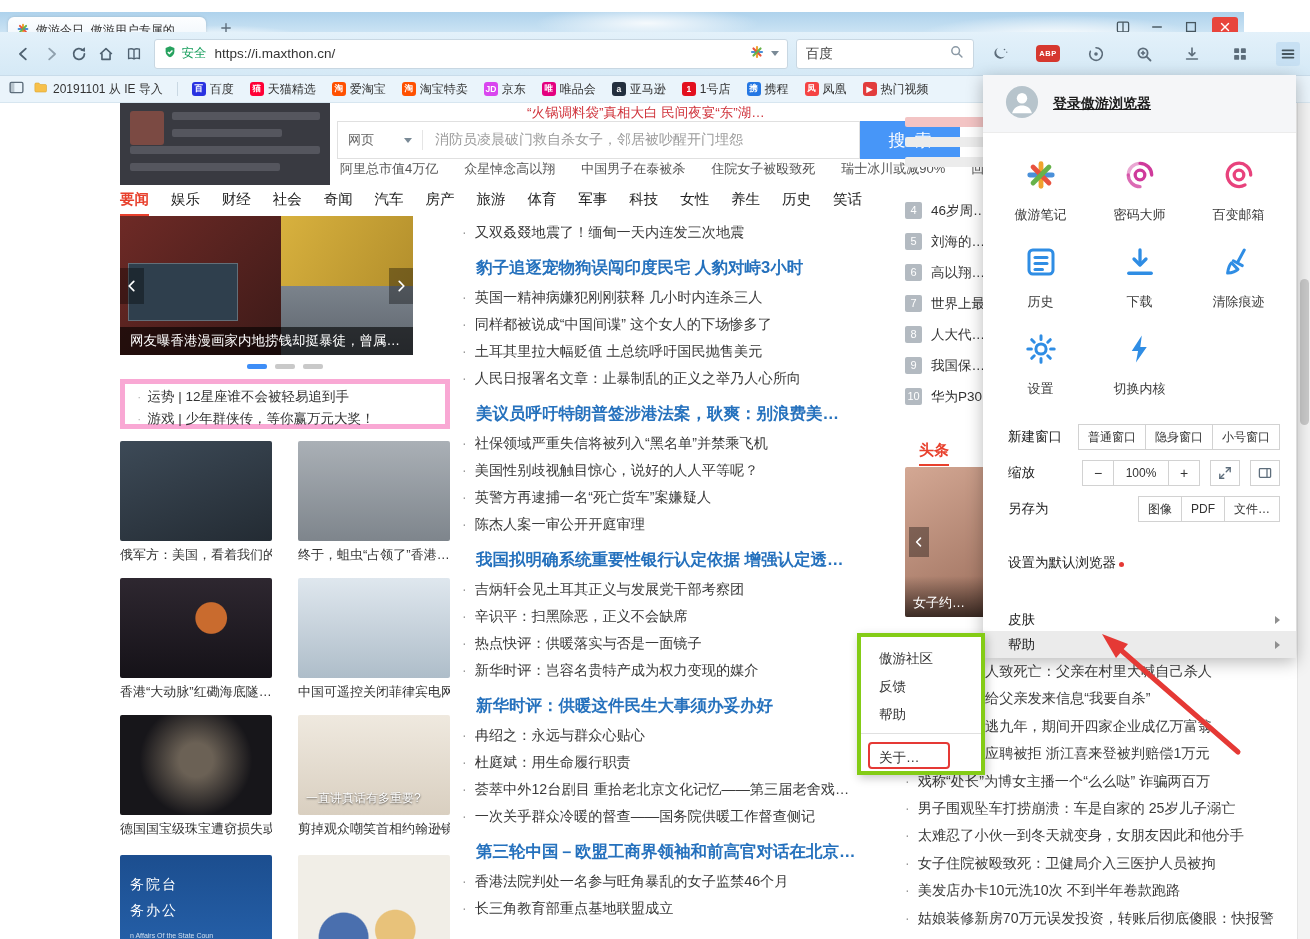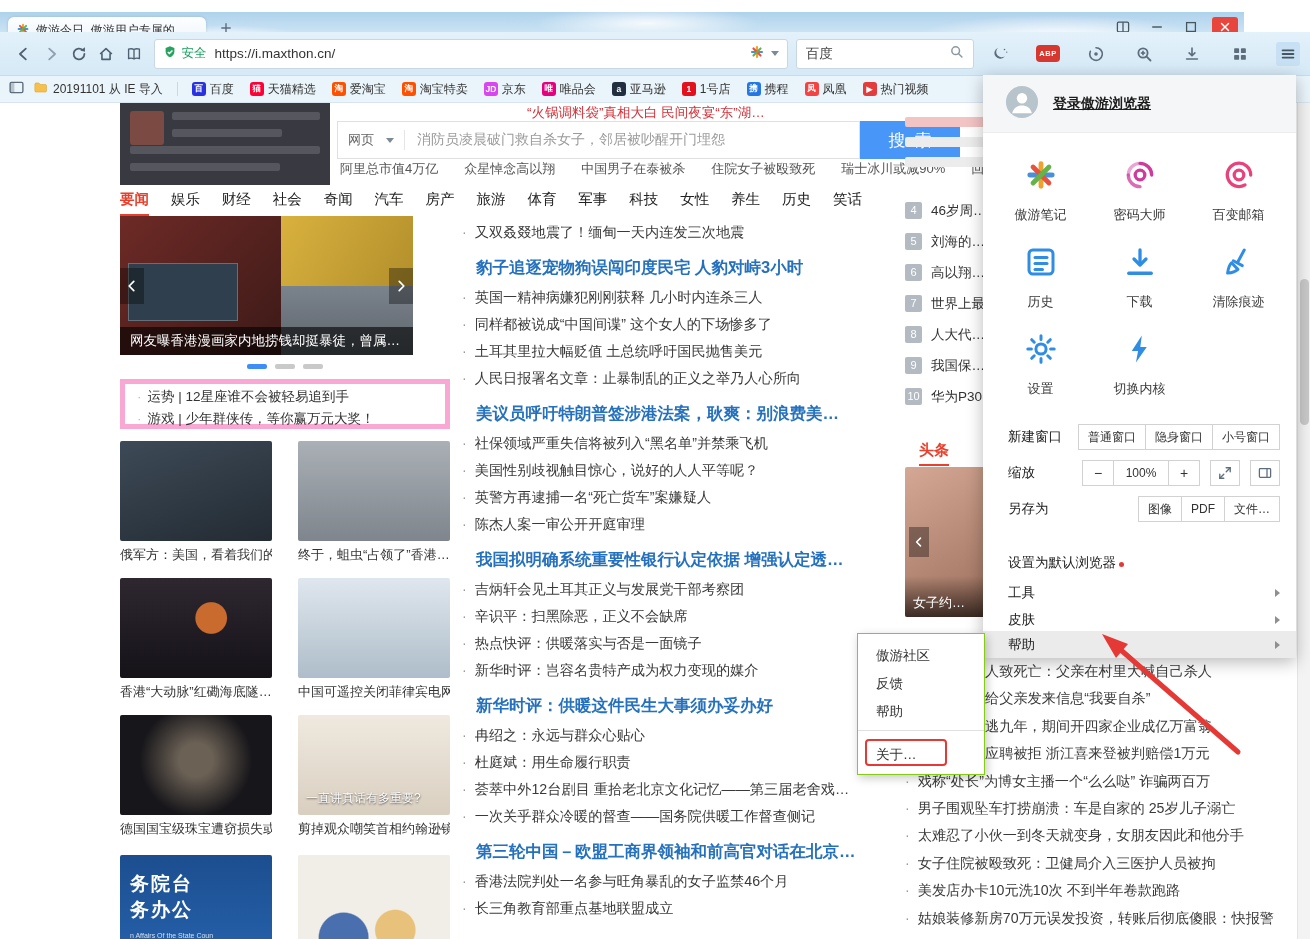--- a/index.html
+++ b/index.html
@@ -55,21 +55,21 @@
   .page{position:absolute;left:0;top:103px;width:1310px;height:836px;background:#fff;overflow:hidden}
 
   .dark-panel{position:absolute;left:120px;top:0;width:210px;height:82px;background:#393a41;overflow:hidden}
   .dark-panel .dp-bar{height:8px;background:#55565e;margin:9px 10px 0;border-radius:2px}
   .dark-panel .dp-sq{position:absolute;left:10px;top:8px;width:34px;height:34px;background:#7b4a43;border-radius:3px}
 
   .red-headline{position:absolute;left:527px;top:1px;width:445px;font-size:13.5px;color:#d0343c;white-space:nowrap;overflow:hidden}
 
   .search-wrap{position:absolute;left:337px;top:18px;display:flex;align-items:center}
   .search-box{width:523px;height:38px;background:#fff;border:1px solid #e0e0e0;display:flex;align-items:center}
-  .scope{padding:0 10px;font-size:13px;color:#666;display:flex;align-items:center;gap:6px;white-space:nowrap}
+  .scope{padding:0 10px;font-size:13px;color:#666;display:flex;align-items:center;gap:24px;white-space:nowrap}
   .vsep{width:1px;height:20px;background:#e5e5e5}
   .ph-text{margin-left:12px;font-size:14px;color:#9b9b9b;white-space:nowrap;overflow:hidden;flex:1}
   .search-btn{width:100px;height:38px;background:#4796f8;color:#fff;font-size:17px;display:flex;align-items:center;justify-content:center;letter-spacing:9px;padding-left:9px}
 
   .hotwords{position:absolute;left:340px;top:57px;width:645px;display:flex;gap:26px;font-size:13px;color:#555;white-space:nowrap;overflow:hidden}
 
   .catnav{position:absolute;left:120px;top:85px;width:742px;display:flex;justify-content:space-between;align-items:center;font-size:14.5px;color:#222}
   .cat{position:relative;padding:2px 0;white-space:nowrap}
   .cat.active{color:#e8402d;font-weight:700}
   .cat.active::after{content:"";position:absolute;left:0;right:0;bottom:-6px;height:3px;background:#e8402d}
@@ -98,21 +98,21 @@
   .cards div.card:nth-of-type(2) .card-img{background:linear-gradient(#aab0b6,#7e858c)}
   .cards div.card:nth-of-type(3) .card-img{background:radial-gradient(circle at 60% 40%,#c96b2e 0 14%,transparent 15%),linear-gradient(#2e2730,#151218)}
   .cards div.card:nth-of-type(4) .card-img{background:linear-gradient(#dfe7ee,#aebdc9)}
   .cards div.card:nth-of-type(5) .card-img{background:radial-gradient(circle at 50% 45%,#6b6155 0 18%,#17161a 60%)}
   .cards div.card:nth-of-type(6) .card-img{background:linear-gradient(#efe9df,#d9cfc0)}
   .bottom-imgs{position:absolute;left:0;top:639px;width:330px;height:160px}
   .bimg{position:absolute;top:0;width:152px;height:150px;border-radius:2px;overflow:hidden}
   .bimg.podium{left:0;background:linear-gradient(#1c4e8f,#2a6ab8);color:#fff;padding:16px 10px 0}
   .bimg.cartoon{left:178px;background:#f1eee7;
     background-image:radial-gradient(circle at 30% 55%,#4a6fae 0 18%,transparent 19%),radial-gradient(circle at 64% 50%,#e8c27a 0 16%,transparent 17%)}
-  .podium-line{font-size:19px;font-weight:700;line-height:26px;letter-spacing:2px}
+  .podium-line{font-size:14px;font-weight:400;line-height:26px;letter-spacing:2px}
   .podium-line:nth-of-type(3){font-size:7px;font-weight:400;letter-spacing:0;color:#cfe0f0}
 
   
   .midcol{position:absolute;left:462px;top:116px;width:400px}
   .hl{white-space:nowrap;overflow:hidden}
   .hl.item{font-size:14.2px;color:#3a3a3a;line-height:27px}
   .hl.item::before{content:"·";color:#999;margin-right:8px}
   .hl.lead{font-size:16.5px;font-weight:700;color:#2571bd;line-height:24px;margin:9px 0 5px;padding-left:14px}
 
   
@@ -154,21 +154,21 @@
   .seg-btn.val{width:56px;text-align:center;padding:0}
   .seg-btn.sq{width:32px;text-align:center;padding:0;font-size:14px}
   .icon-btn{width:30px;height:26px;border:1px solid #d2d2d2;background:#fff;display:flex;align-items:center;justify-content:center;margin-left:10px}
   .caret-r{width:0;height:0;border-top:4.5px solid transparent;border-bottom:4.5px solid transparent;border-left:5.5px solid #8f8f8f}
   .mrow-new{top:347px}.mrow-zoom{top:383px}.mrow-save{top:419px}
   .mrow-default{top:473px}.mrow-tools{top:503px}.mrow-skins{top:530px}
   .mrow-help{top:556px;height:27px;background:#ebebeb}
   .reddot{display:inline-block;width:5px;height:5px;background:#e53935;border-radius:50%;vertical-align:top;margin:2px 0 0 3px}
 
   
-  .submenu{position:absolute;left:857px;top:633px;width:128px;height:142px;background:#fff;border:1px solid #84cc16;
+  .submenu{position:absolute;left:857px;top:633px;width:128px;height:142px;background:#fff;border:4px solid #84cc16;
     box-shadow:2px 3px 9px rgba(0,0,0,.22);z-index:20;padding-top:8px}
   .sm-item{height:28px;line-height:28px;padding-left:18px;font-size:13.5px;color:#333}
   .sm-div{border-top:1px solid #e0e0e0;margin:4px 0 0}
   .sm-about{position:absolute;left:18px;top:112px;font-size:13.5px;color:#333}
   .sm-about-box{position:absolute;left:7px;top:105px;width:82px;height:27px;border:2px solid #e53935;border-radius:4px;pointer-events:none}
 
   
   .anno{position:absolute;left:0;top:0;width:1310px;height:939px;z-index:30;pointer-events:none}
 </style>
 </head>
@@ -797,25 +797,20 @@
       <span class="seg-btn">图像</span>
           <span class="seg-btn">PDF</span>
           <span class="seg-btn">文件…</span>
         </span>
     </div>
 
     <div class="mrow mrow-default">
       <span>设置为默认浏览器</span>
         <span class="reddot"></span>
     </div>
-    <div class="mrow mrow-tools">
-      <span>工具</span>
-        <span class="grow"></span>
-        <span class="caret-r"></span>
-    </div>
     <div class="mrow mrow-skins">
       <span>皮肤</span>
         <span class="grow"></span>
         <span class="caret-r"></span>
     </div>
     <div class="mrow mrow-help">
       <span>帮助</span>
         <span class="grow"></span>
         <span class="caret-r"></span>
     </div>

